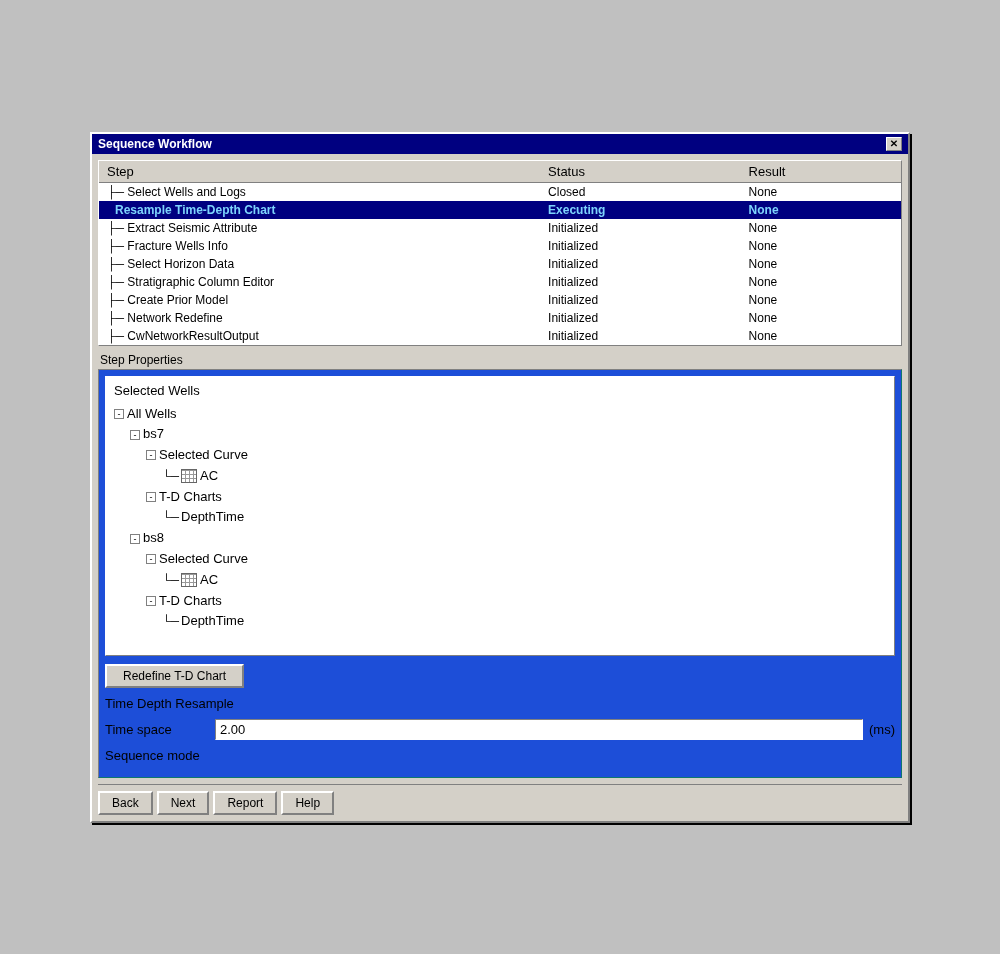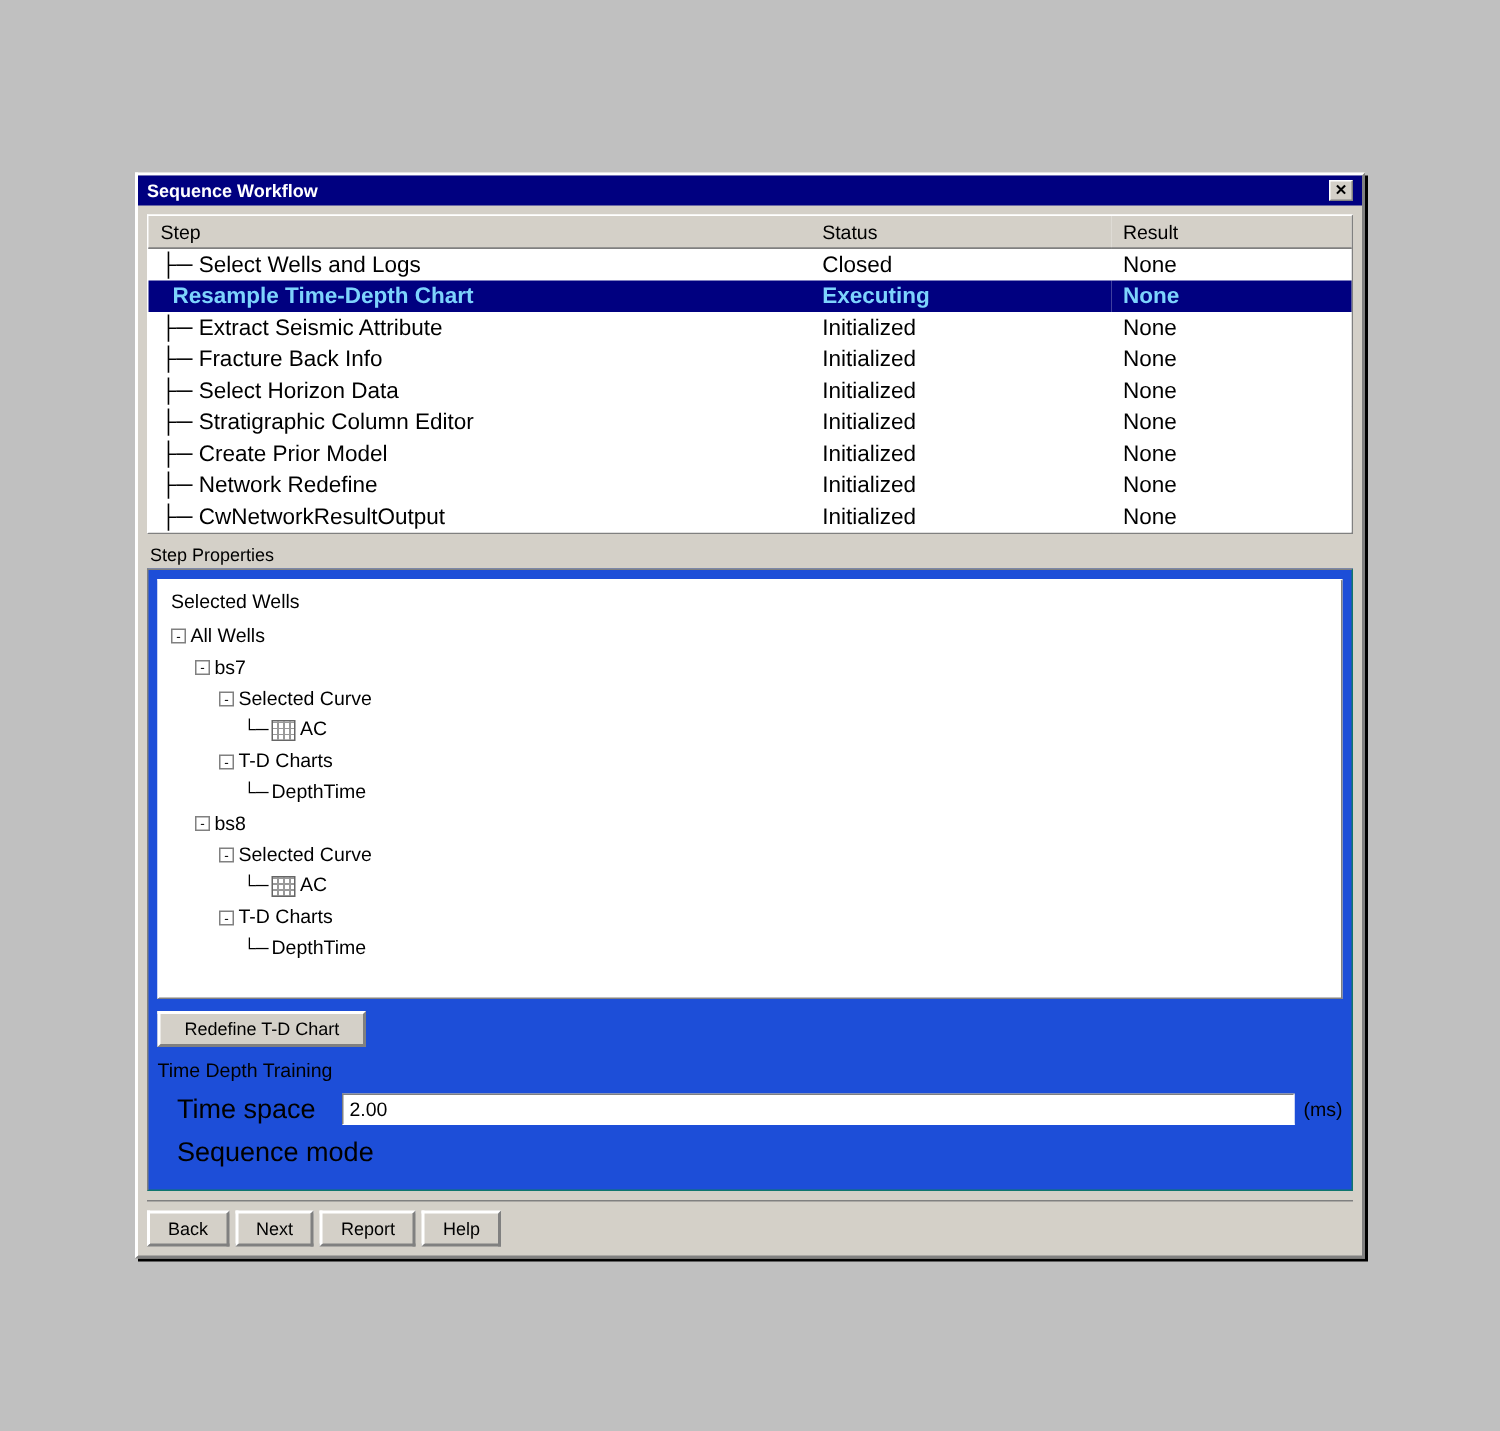--- a/index.html
+++ b/index.html
@@ -63,21 +63,21 @@
     .workflow-table thead tr th {
       text-align: left;
       padding: 3px 8px;
       font-weight: normal;
       border-bottom: 1px solid #808080;
       background: #d4d0c8;
       font-size: 13px;
     }
     .workflow-table tbody tr td {
       padding: 2px 8px;
-      font-size: 15px;
+      font-size: 12px;
     }
     .workflow-table tbody tr.executing {
       background: #000080;
       color: #7dd3fc;
     }
     .workflow-table tbody tr.executing td {
       font-weight: bold;
     }
     .workflow-table tbody tr.normal {
       background: #ffffff;
@@ -179,22 +179,21 @@
       margin-bottom: 8px;
       margin-top: 2px;
     }
     .form-row {
       display: flex;
       align-items: center;
       margin-bottom: 8px;
     }
     .form-label {
       min-width: 110px;
-      font-size: 18px;
-      margin-left: 13px;
+      font-size: 13px;
     }
     .form-input {
       flex: 1;
       border: 1px solid #808080;
       border-top-color: #808080;
       border-left-color: #808080;
       border-bottom-color: #ffffff;
       border-right-color: #ffffff;
       background: #ffffff;
       padding: 2px 4px;
@@ -278,21 +277,21 @@
               <td style="padding-left: 16px; font-weight: bold;">  Resample Time-Depth Chart</td>
               <td>Executing</td>
               <td>None</td>
             </tr>
             <tr class="normal">
               <td style="padding-left: 8px;">├─ Extract Seismic Attribute</td>
               <td>Initialized</td>
               <td>None</td>
             </tr>
             <tr class="normal">
-              <td style="padding-left: 8px;">├─ Fracture Back Info</td>
+              <td style="padding-left: 8px;">├─ Fracture Wells Info</td>
               <td>Initialized</td>
               <td>None</td>
             </tr>
             <tr class="normal">
               <td style="padding-left: 8px;">├─ Select Horizon Data</td>
               <td>Initialized</td>
               <td>None</td>
             </tr>
             <tr class="normal">
               <td style="padding-left: 8px;">├─ Stratigraphic Column Editor</td>
@@ -381,21 +380,21 @@
               <span style="font-size: 12px; margin-right: 2px;">└─</span>
               <span>DepthTime</span>
             </div>
           </div>
       </div>
 
       <div class="redefine-btn">
         <button class="win-button">Redefine T-D Chart</button>
       </div>
 
-      <div class="time-depth-label">Time Depth Training</div>
+      <div class="time-depth-label">Time Depth Resample</div>
 
       <div class="form-row">
         <span class="form-label">Time space</span>
         <input class="form-input" type="text" value="2.00" style="">
         <span class="unit-label">(ms)</span>
       </div>
 
       <div class="form-row" style="align-items: flex-start;">
         <span class="form-label">Sequence mode</span>
       </div>

